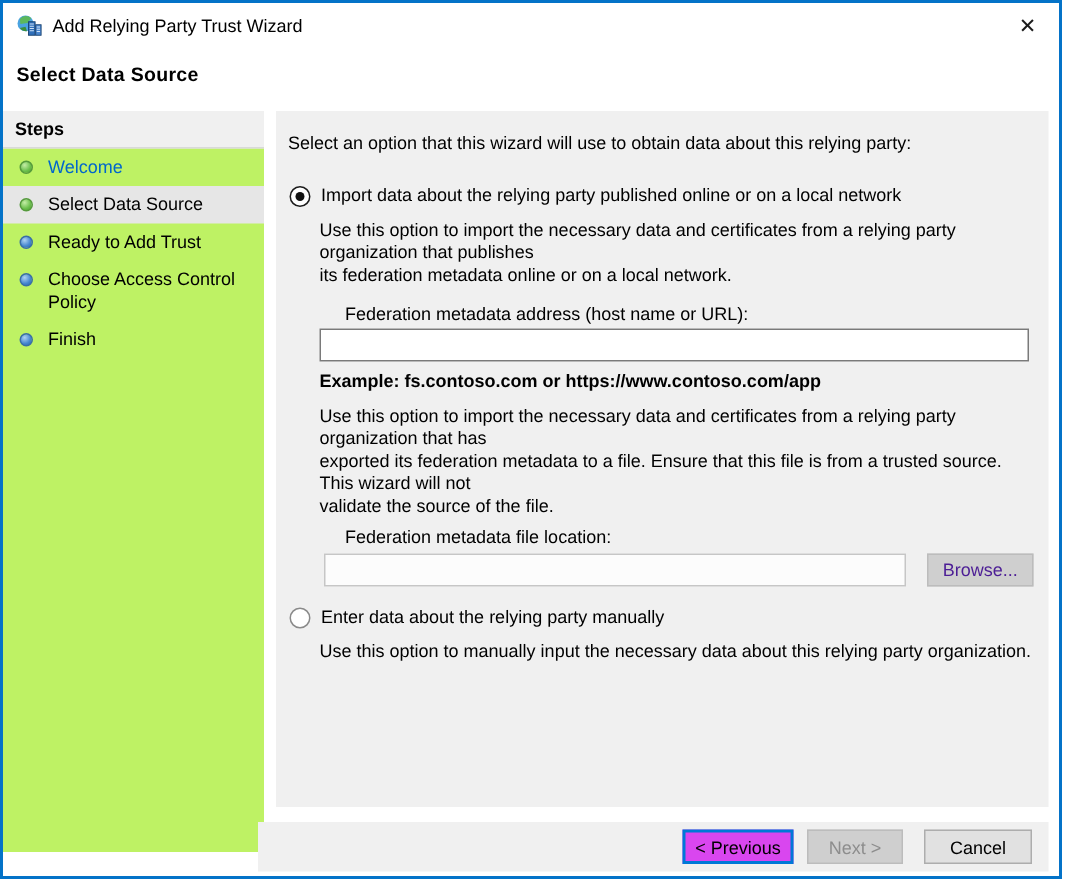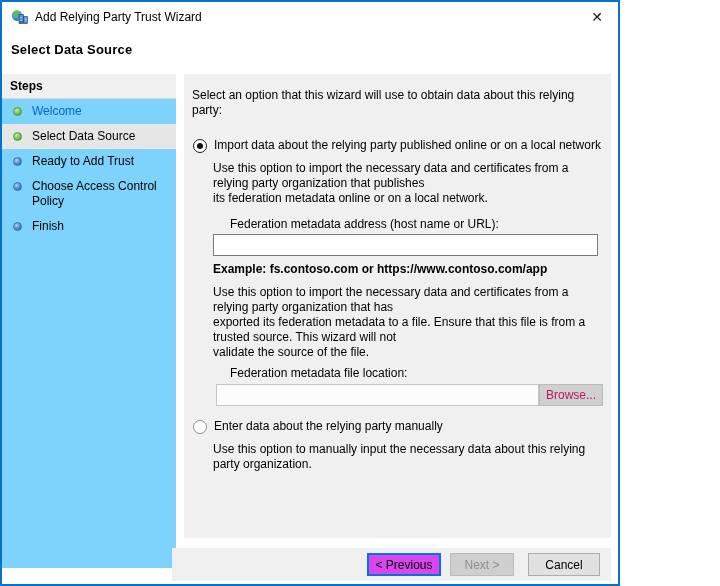--- a/index.html
+++ b/index.html
@@ -1,29 +1,29 @@
 <!DOCTYPE html>
 <html><head>
 <meta charset="utf-8">
 <style>
   html,body { margin:0; padding:0; background:#fff; }
   .window {
-    position:relative; width:620px; height:586px; box-sizing:border-box;
+    position:relative; width:708px; height:586px; box-sizing:border-box;
     border:2px solid #0473c8; background:#fff; overflow:hidden;
     font-family:"Liberation Sans", sans-serif; font-size:12px; color:#000;
   }
   
   .titlebar { position:absolute; top:0; left:0; right:0; height:30px; display:flex; align-items:center; padding-left:9px; background:#fff; }
   .title-icon { width:17px; height:16px; margin-right:7px; flex:none; }
   .titlebar-text { font-size:12px; }
   .close-btn { position:absolute; right:11px; top:5px; width:20px; height:20px; text-align:center; line-height:20px; font-size:14px; color:#1a1a1a; cursor:default; }
   
   .page-heading { position:absolute; top:40px; left:9px; font-size:13px; font-weight:bold; letter-spacing:.2px; }
   
-  .sidebar { position:absolute; top:72px; left:0; width:174px; bottom:16px; background:#7dd3fc; }
+  .sidebar { position:absolute; top:72px; left:0; width:174px; bottom:16px; background:#bef264; }
   .steps-header { height:25px; background:#f0f0f0; border-bottom:1px solid #d9d9d9; font-weight:bold; font-size:12px; padding:5px 0 0 8px; box-sizing:border-box; }
   .step-item { position:relative; padding:5px 10px 5px 30px; line-height:15px; }
   .step-item.active { background:#e6e6e6; }
   .bullet { position:absolute; left:11px; top:8px; width:9px; height:9px; border-radius:50%; box-sizing:border-box; }
   .bullet.done { background:radial-gradient(circle at 35% 30%, #c4eda6, #6abf4b 60%, #4f9e33); border:1px solid #559a3c; }
   .bullet.todo { background:radial-gradient(circle at 35% 30%, #aed2f2, #4485cf 60%, #2d66ab); border:1px solid #3a6ea5; }
   .step-label.link { color:#0066cc; }
   
   .content { position:absolute; left:182px; right:7px; top:72px; bottom:46px; background:#f0f0f0; padding:14px 8px 0 8px; box-sizing:border-box; line-height:15px; }
   .option { display:flex; align-items:flex-start; }
@@ -33,21 +33,21 @@
   .opt-1 { margin-top:20px; }
   .opt-2 { margin-top:10px; }
   .opt-3 { margin-top:13px; }
   .desc { margin:8px 0 0 21px; white-space:pre-line; }
   .field-label-1 { margin:11px 0 0 38px; }
   .field-label-2 { margin:6px 0 0 38px; }
   .text-input { display:block; margin:2px 5px 0 21px; height:22px; box-sizing:border-box; border:1px solid #7a7a7a; background:#fff; width:calc(100% - 26px); font:inherit; padding:0 4px; }
   .example { margin:6px 0 0 21px;font-weight:bold; }
   .file-row { display:flex; align-items:center; margin:3px 0 0 24px; }
   .file-input { width:388px; height:22px; box-sizing:border-box; border:1px solid #c6c6c6; background:#fcfcfc; font:inherit; padding:0 4px; }
-  .browse-btn { margin-left:0; width:71px; height:22px; background:#cfcfcf; border:1px solid #bcbcbc; color:#be185d; font:inherit; font-size:12px; }
+  .browse-btn { margin-left:14px; width:71px; height:22px; background:#cfcfcf; border:1px solid #bcbcbc; color:#4c1d95; font:inherit; font-size:12px; }
   
   .footer { position:absolute; left:170px; right:7px; top:546px; height:33px; background:#f0f0f0; display:flex; align-items:center; justify-content:flex-end; padding-right:11px; box-sizing:border-box; }
   .btn { height:23px; font:inherit; font-size:12px; box-sizing:border-box; }
   .btn-previous { width:74px; background:#d946ef; border:2px solid #0078d7; margin-right:9px; color:#000; }
   .btn-next { width:64px; background:#cfcfcf; border:1px solid #bcbcbc; color:#8d8d8d; margin-right:14px; }
   .btn-cancel { width:72px; background:#e1e1e1; border:1px solid #adadad; color:#000; }
 </style>
 </head>
 <body>
 

